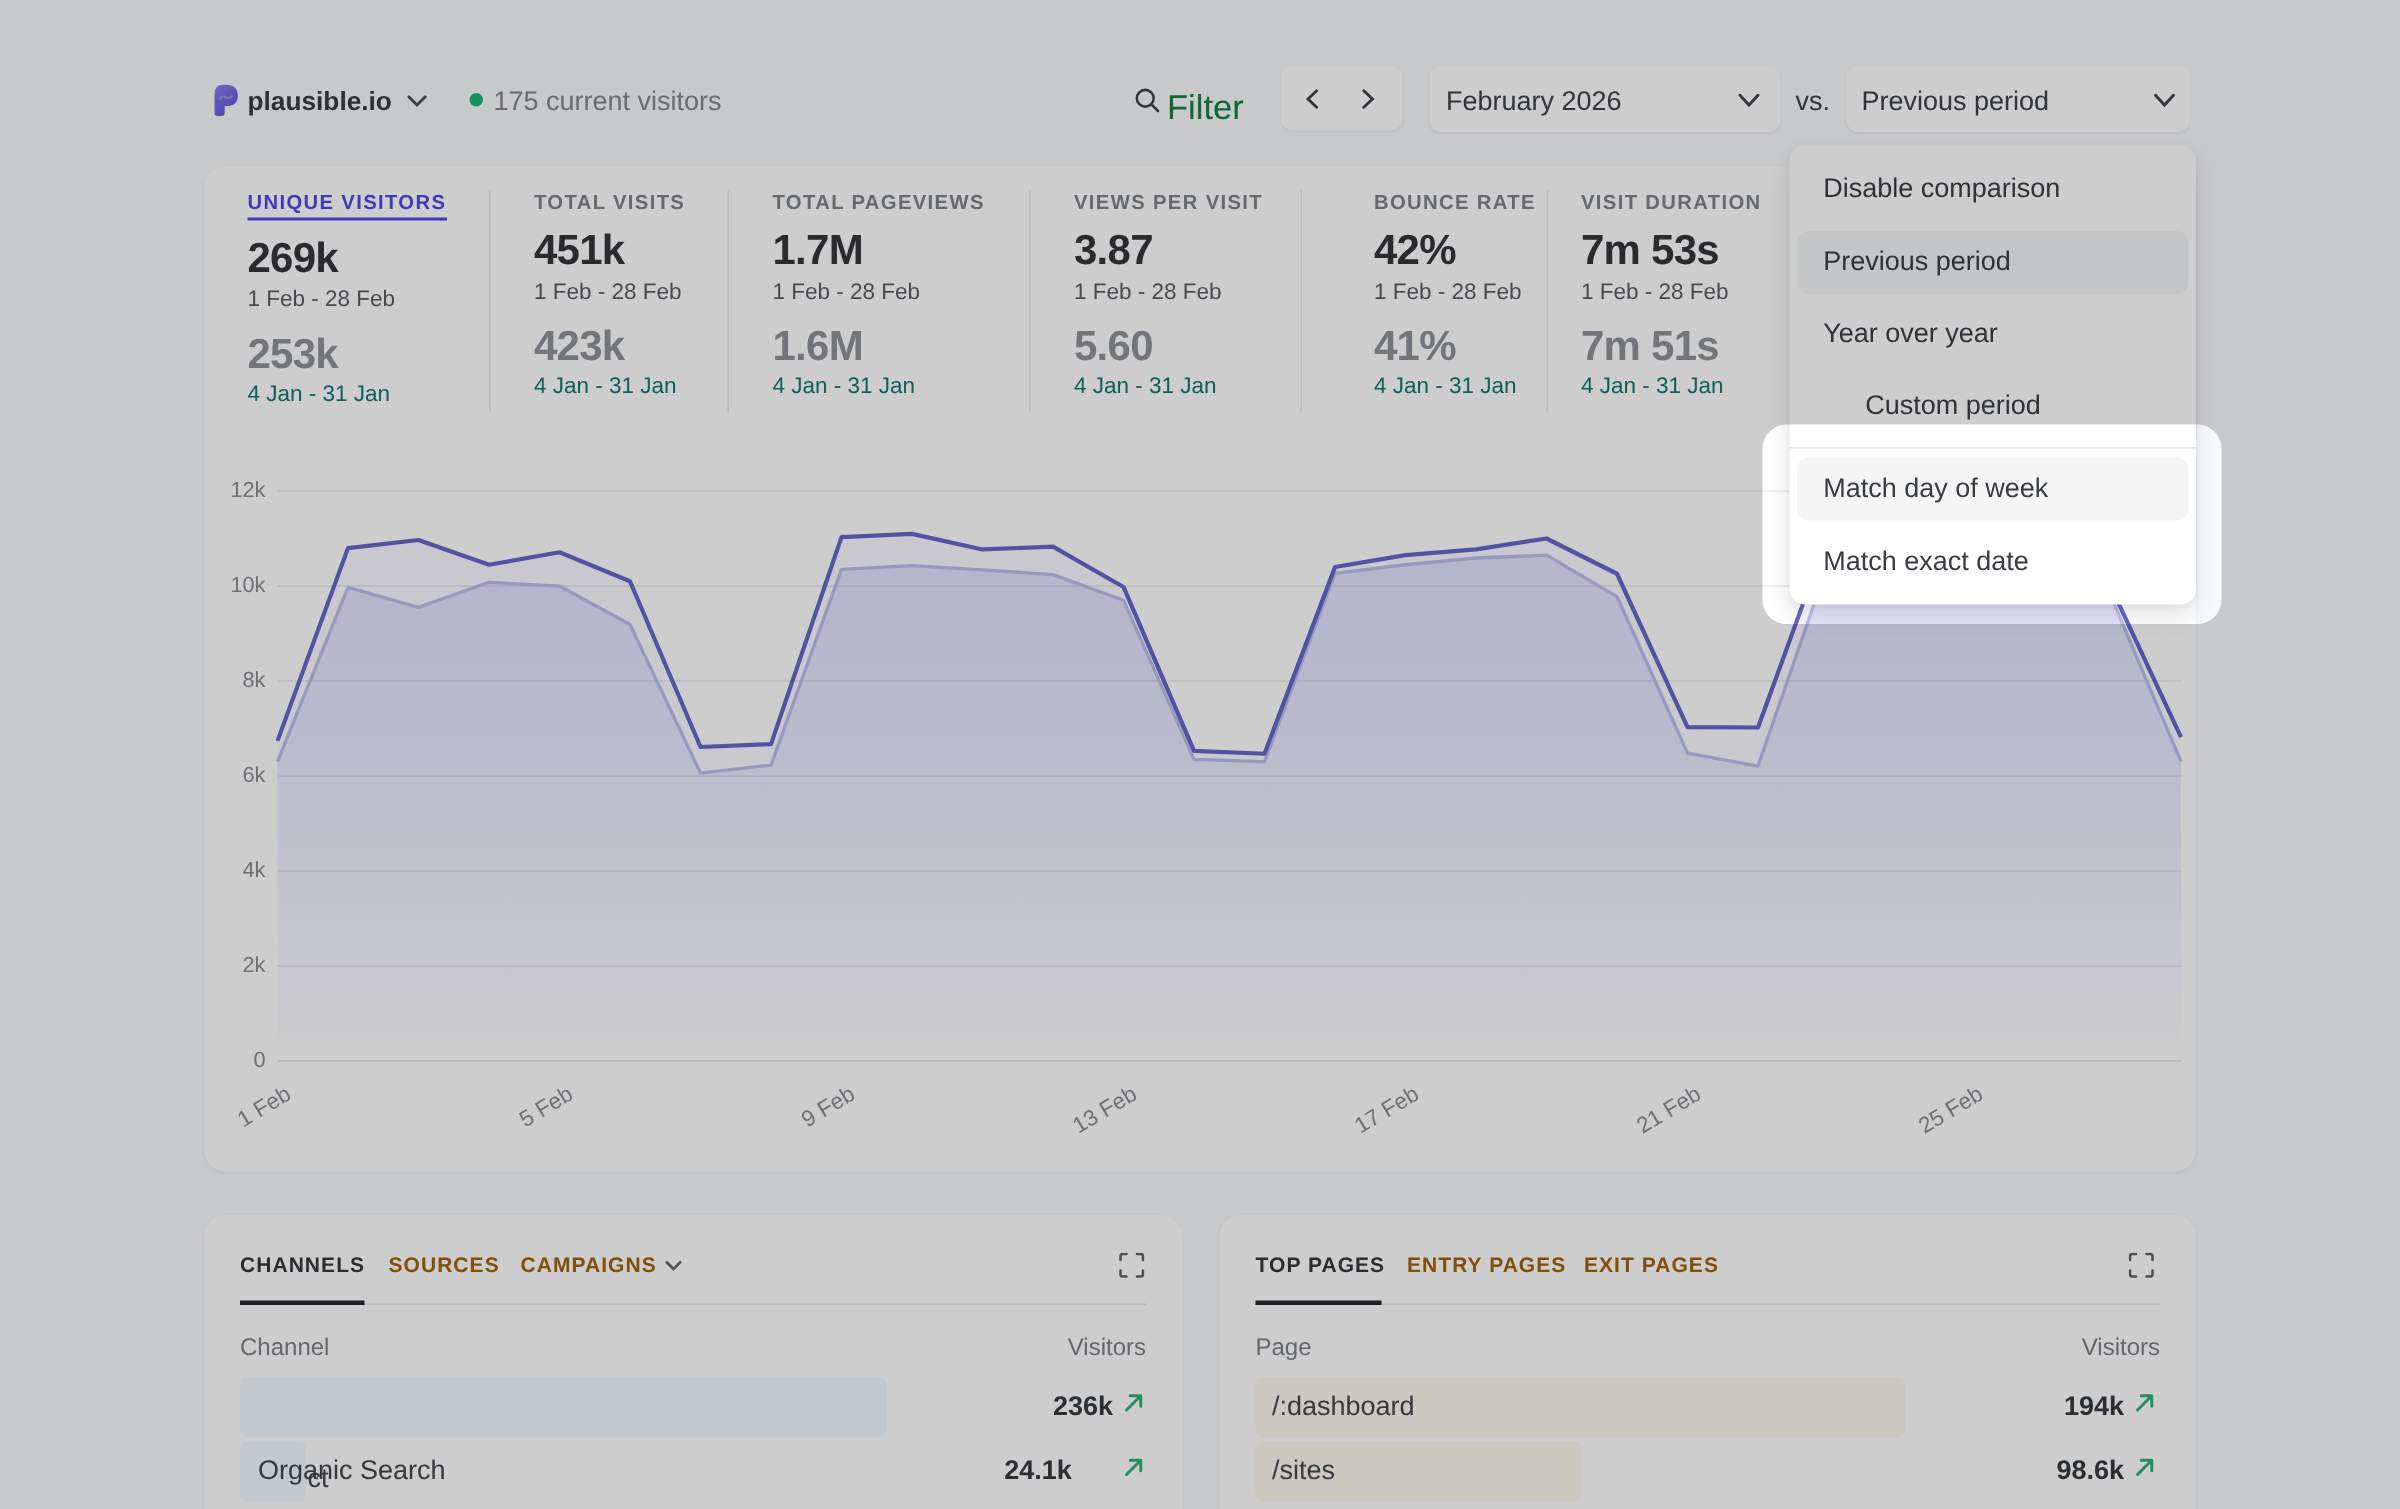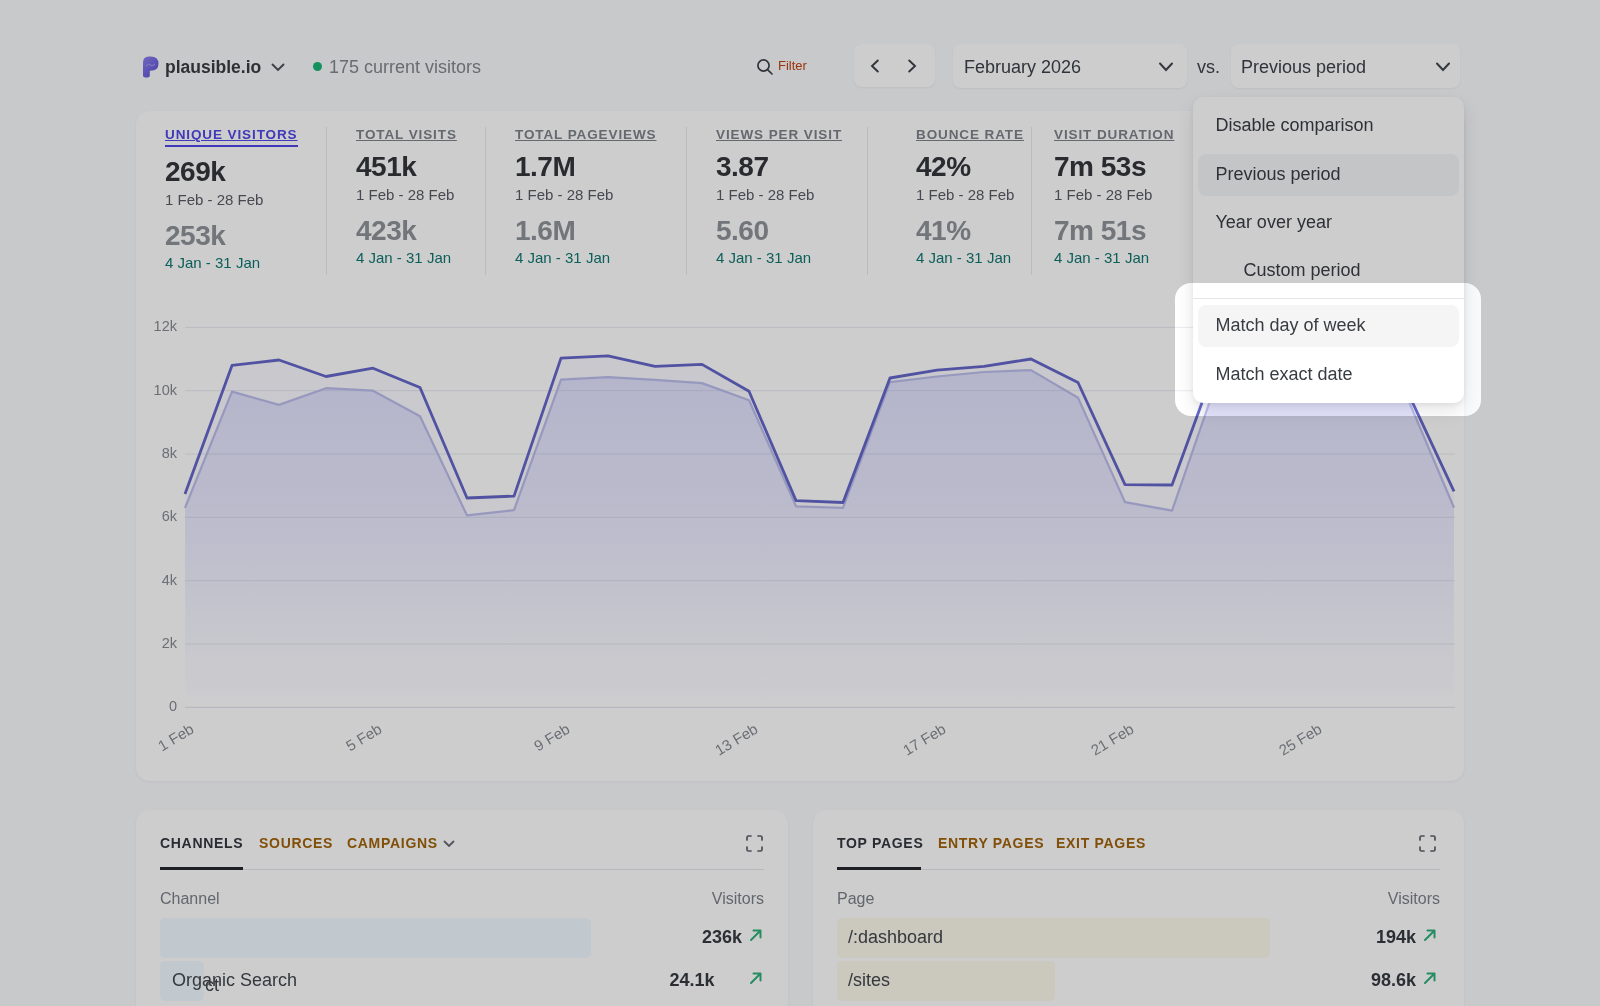--- a/index.html
+++ b/index.html
@@ -4,31 +4,31 @@
 <style>
 * { margin:0; padding:0; box-sizing:border-box; }
 html,body { width:1600px; height:1006px; overflow:hidden; }
 body { position:relative; background:#f9fafb; font-family:"Liberation Sans", sans-serif; }
 .abs { position:absolute; }
 .card { position:absolute; background:#fff; border-radius:14px; box-shadow:0 1px 3px rgba(0,0,0,0.05); }
 
 
 #sitename { left:165px; top:57px; font-size:17.5px; font-weight:bold; color:#383b40; }
 #visitors { left:329px; top:57px; font-size:18px; color:#82868c; }
-#filter { left:778px; top:58px; font-size:13px; color:#c2410c; }
+#filter { left:778px; top:58px; font-size:23px; color:#15803d; }
 #vs { left:1197px; top:57px; font-size:18px; color:#3e4247; }
 .ctl { position:absolute; background:#ffffff; border-radius:8px; box-shadow:0 1px 2px rgba(0,0,0,0.05); }
 #ctl-arrows { left:854px; top:44px; width:81px; height:43px; }
 #ctl-month { left:953px; top:44px; width:234px; height:44px; }
 #ctl-prev { left:1231px; top:44px; width:229px; height:44px; }
 .ctl span { position:absolute; font-size:18px; font-weight:500; color:#3c4046; top:12.5px; }
 
 
 .stat { position:absolute; top:127px; }
-.slabel { font-size:13.5px; font-weight:bold; letter-spacing:0.9px; color:#7e8288; white-space:nowrap;text-decoration:underline; }
+.slabel { font-size:13.5px; font-weight:bold; letter-spacing:0.9px; color:#7e8288; white-space:nowrap; }
 .slabel.active { color:#4f46e5; border-bottom:2px solid #4f46e5; padding-bottom:3px; }
 .snum1 { margin-top:9px; font-size:28px; font-weight:bold; color:#333539; letter-spacing:-0.5px;}
 .sdate1 { margin-top:3px; font-size:15px; color:#585b60; white-space:nowrap; }
 .snum2 { margin-top:12px; font-size:28px; font-weight:bold; color:#8e9196; letter-spacing:-0.5px;}
 .sdate2 { margin-top:2px; font-size:15px; color:#0f766e; white-space:nowrap; }
 .sdiv { position:absolute; top:127px; width:1px; height:148px; background:#e7e9ed; }
 
 
 .tab { position:absolute; top:835px; font-size:14px; font-weight:bold; letter-spacing:0.7px; color:#a16207; }
 .tab.active { color:#33363b; }

